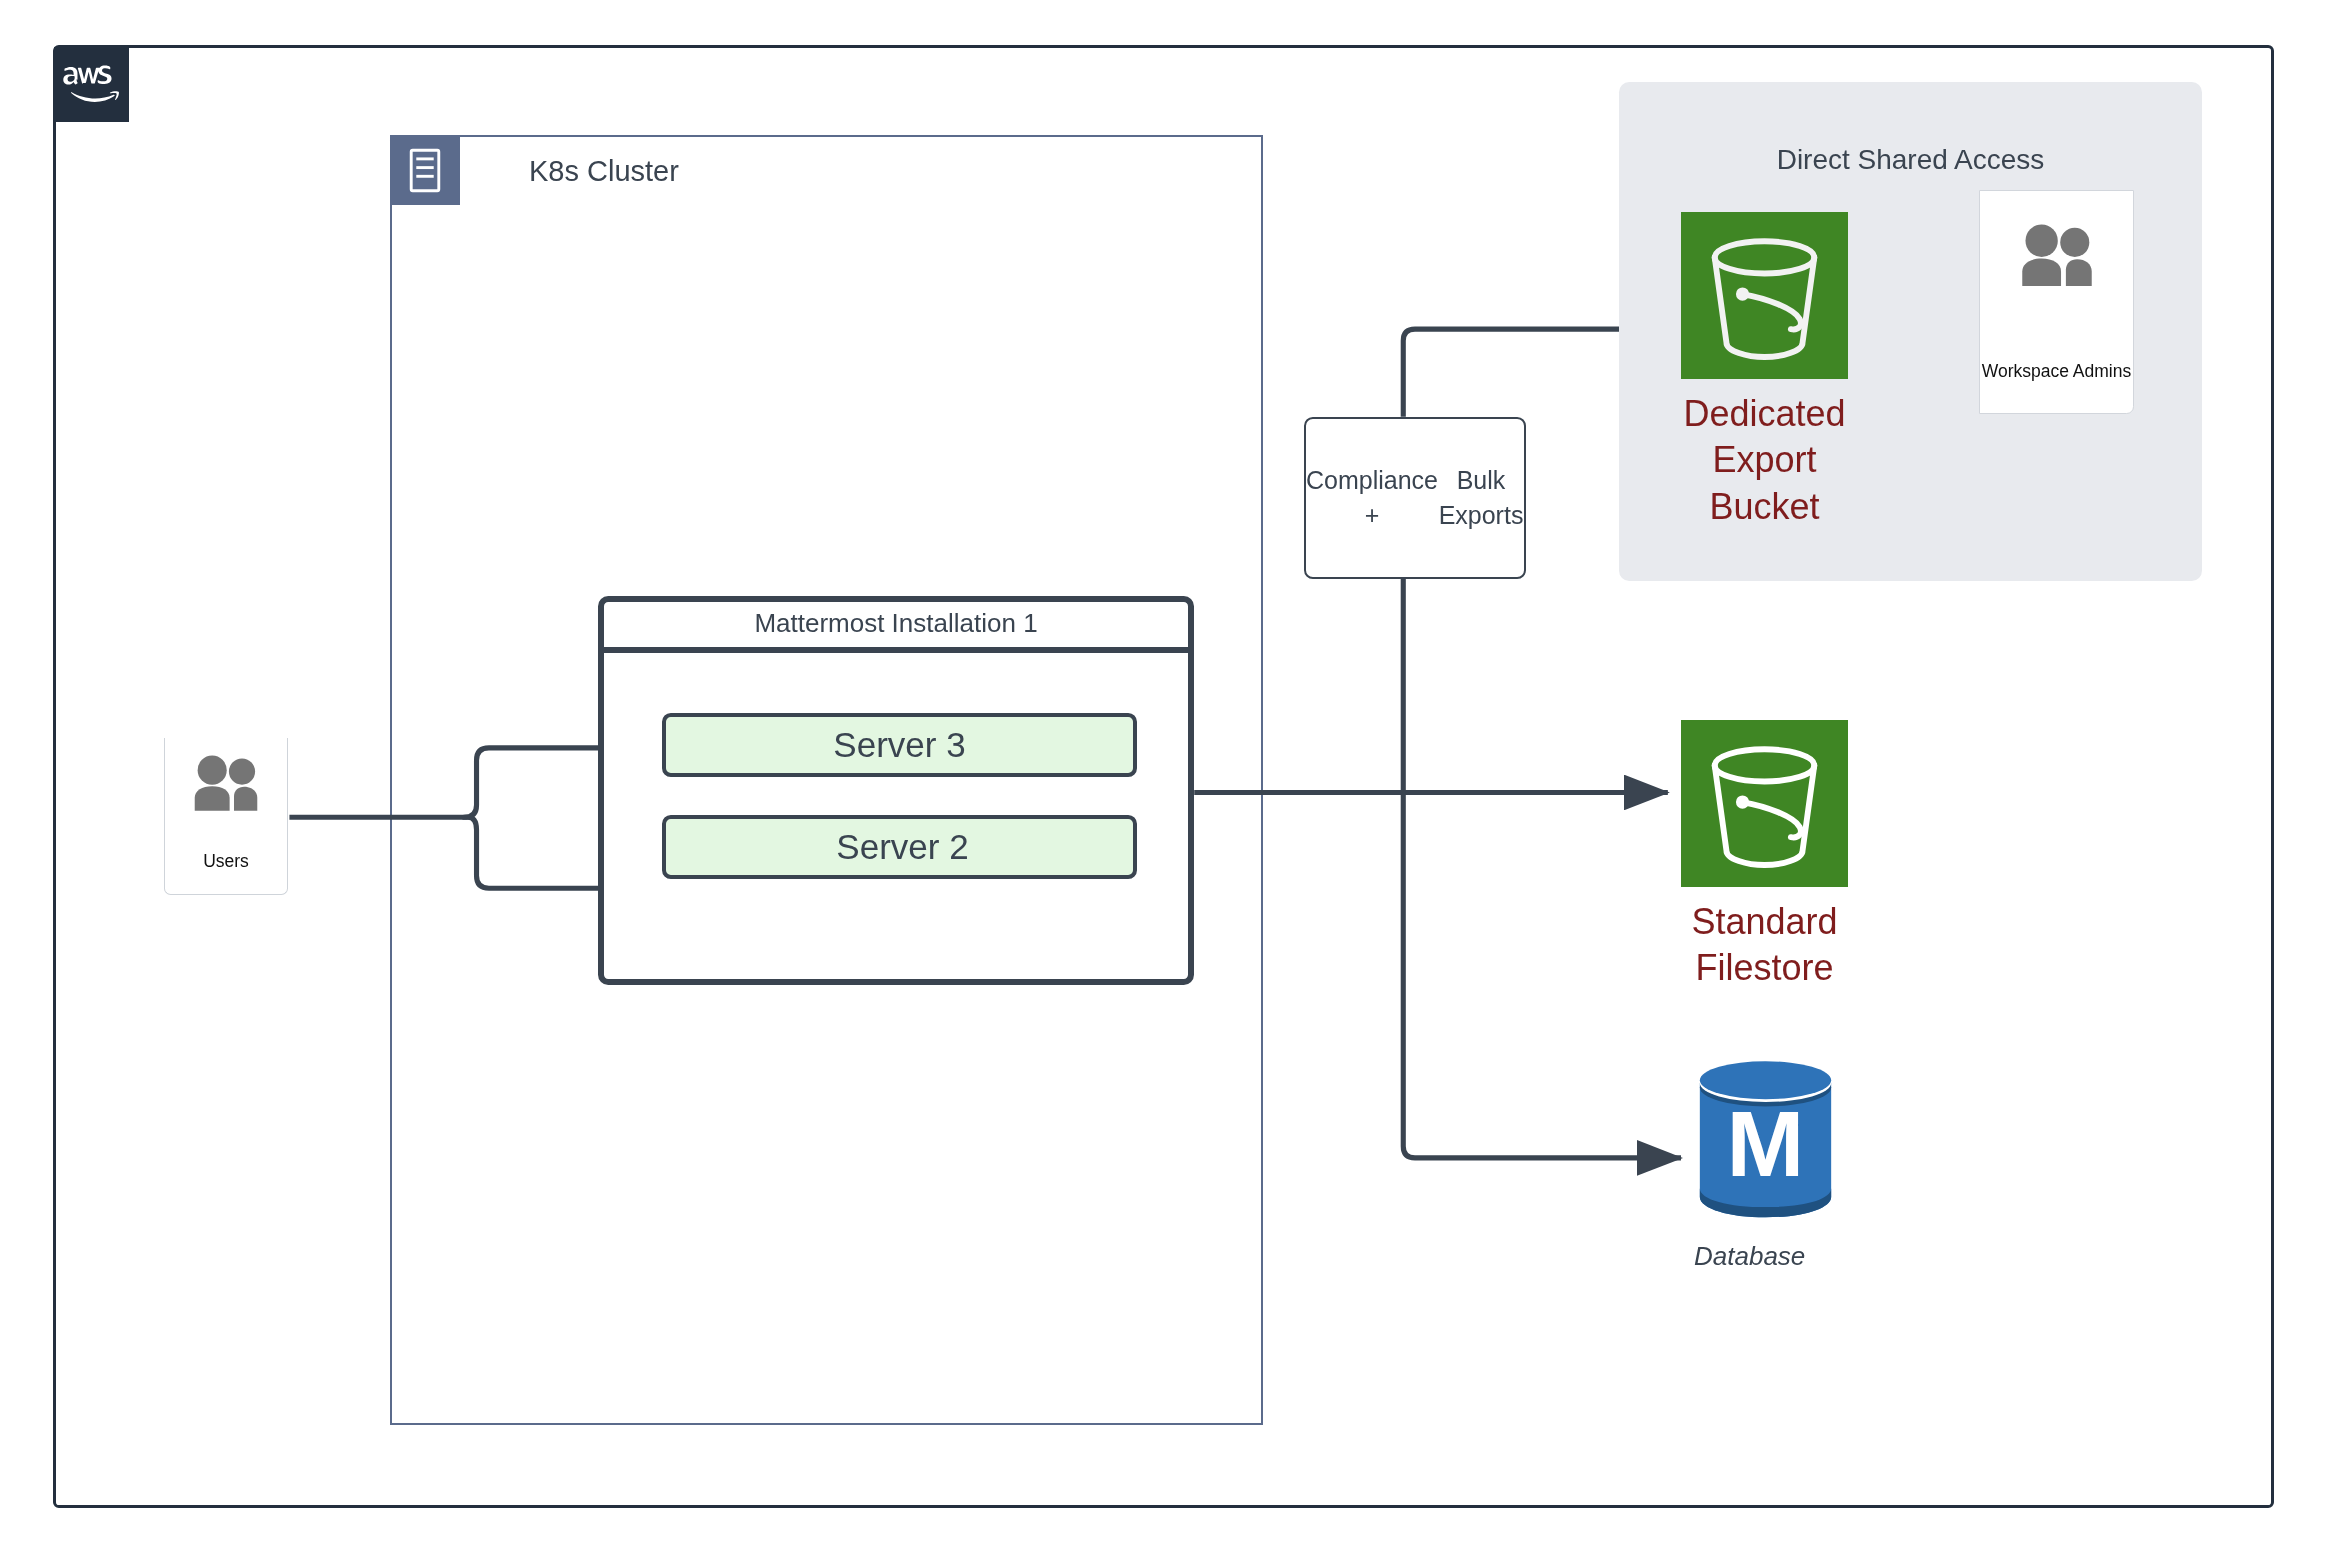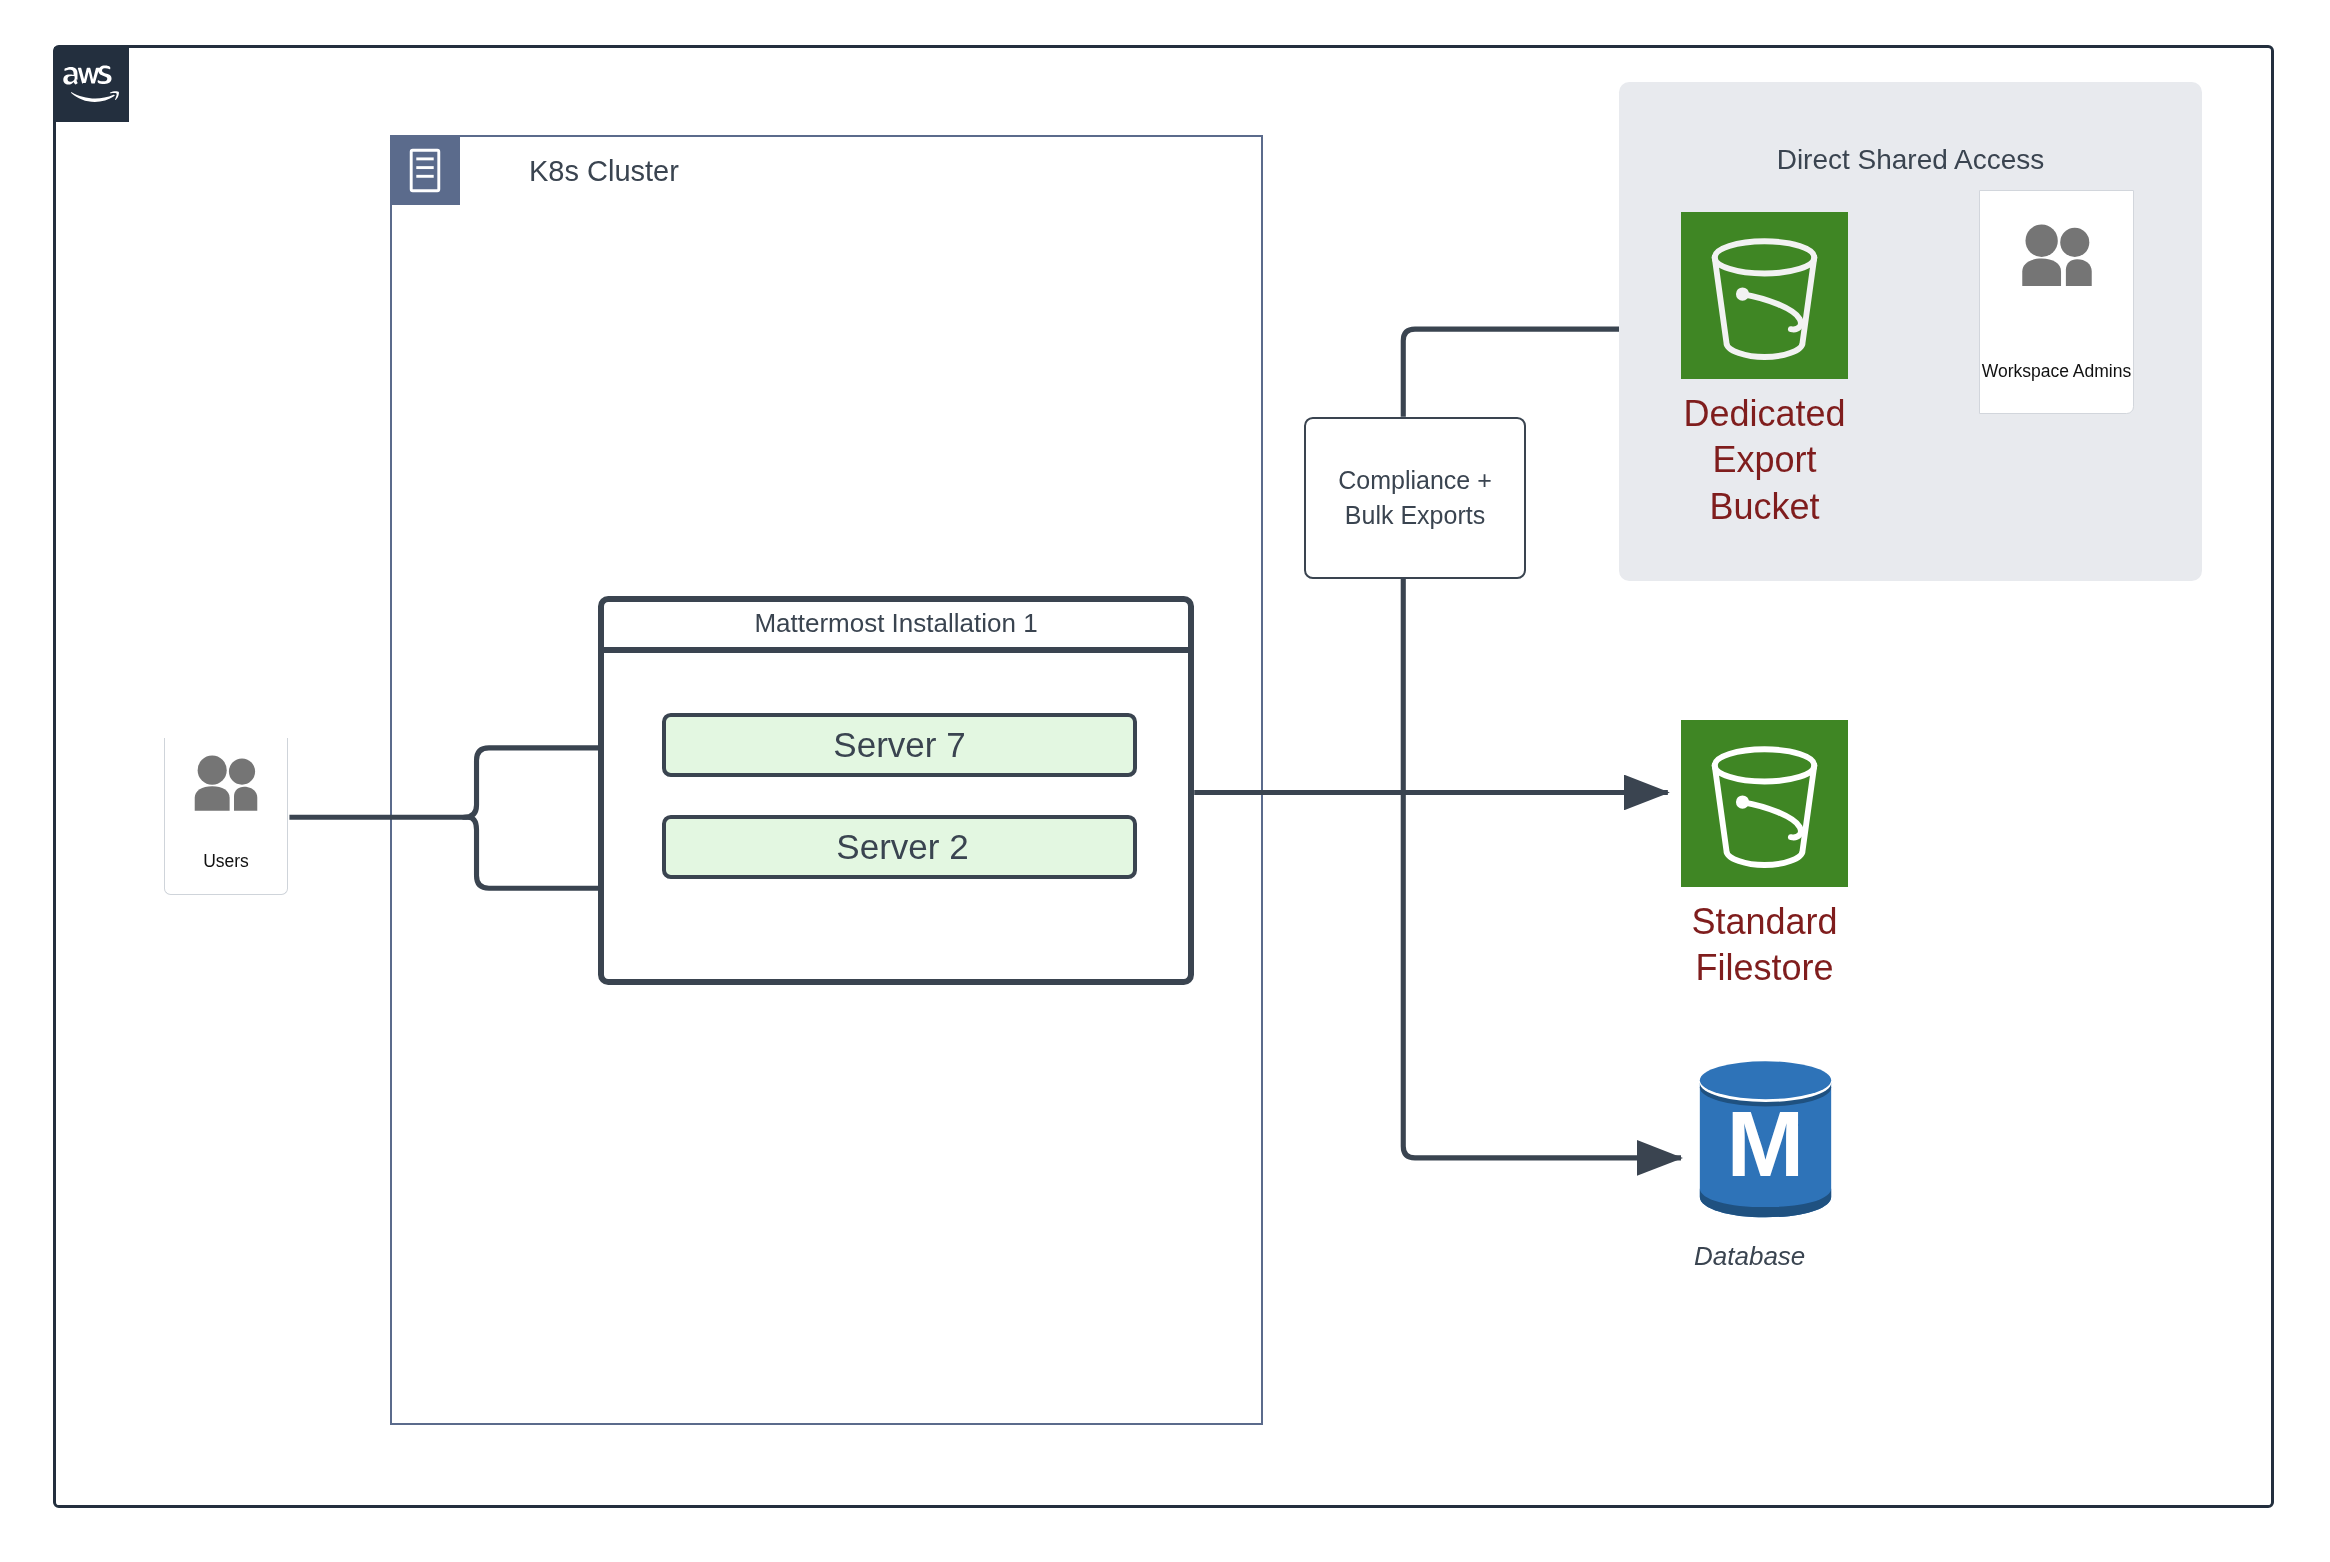--- a/index.html
+++ b/index.html
@@ -165,21 +165,21 @@
     position: absolute;
     left: 1304px;
     top: 417px;
     width: 222px;
     height: 162px;
     background: #ffffff;
     border: 2.2px solid #3a4450;
     border-radius: 8.8px;
     box-sizing: border-box;
     display: flex;
-    flex-direction: column;
+    flex-direction: row;
     align-items: center;
     justify-content: center;
     font-size: 25px;
     line-height: 1.42;
     color: #3a4450;
     text-align: center;
   }
 
   
   #direct-shared-access {
@@ -340,21 +340,21 @@
         <path d="M66 78 L66 58 C66 50 72 45 80 45 C90 45 98 51 98 60 L98 78 Z" fill="#757575"></path>
       </svg>
     </span>
     <div class="node-caption">Users</div>
   </div>
 
   <div id="mattermost-install"></div>
   <div id="mattermost-title-bar">
     <span>Mattermost Installation 1</span>
   </div>
-  <div class="server-box" id="server-1">Server 7</div>
+  <div class="server-box" id="server-1">Server 3</div>
   <div class="server-box" id="server-2">Server 2</div>
 
   <div id="compliance-box">
     <span>Compliance +</span>
     <span>Bulk Exports</span>
   </div>
 
   <div id="direct-shared-access"></div>
   <div id="direct-shared-access-title">Direct Shared Access</div>
 

